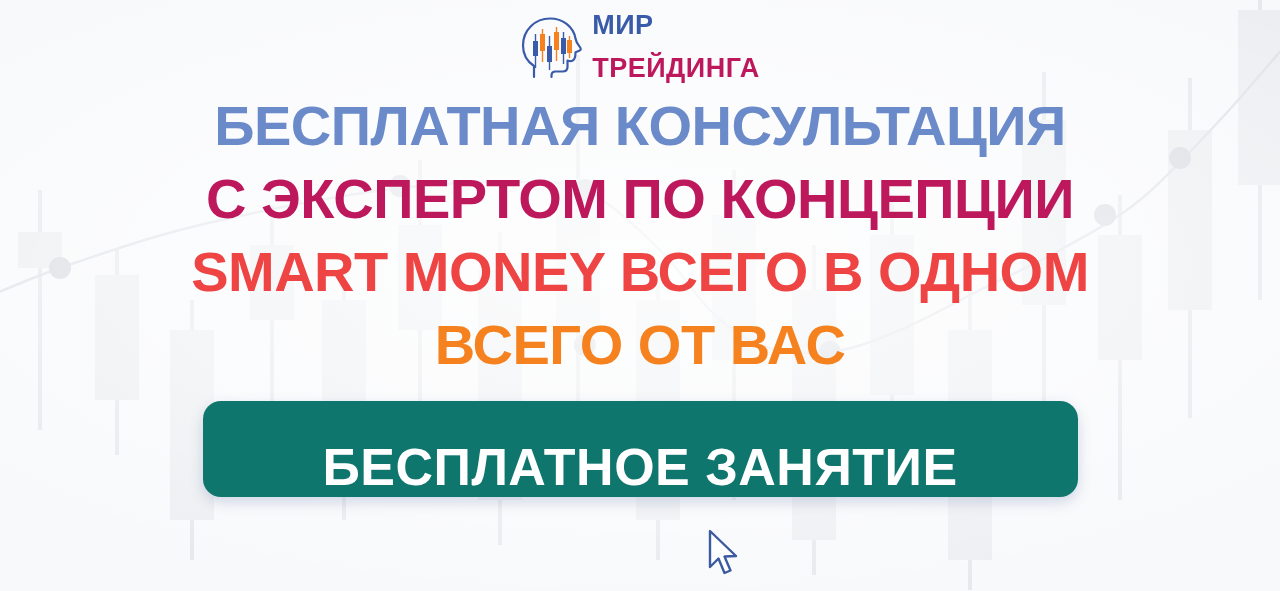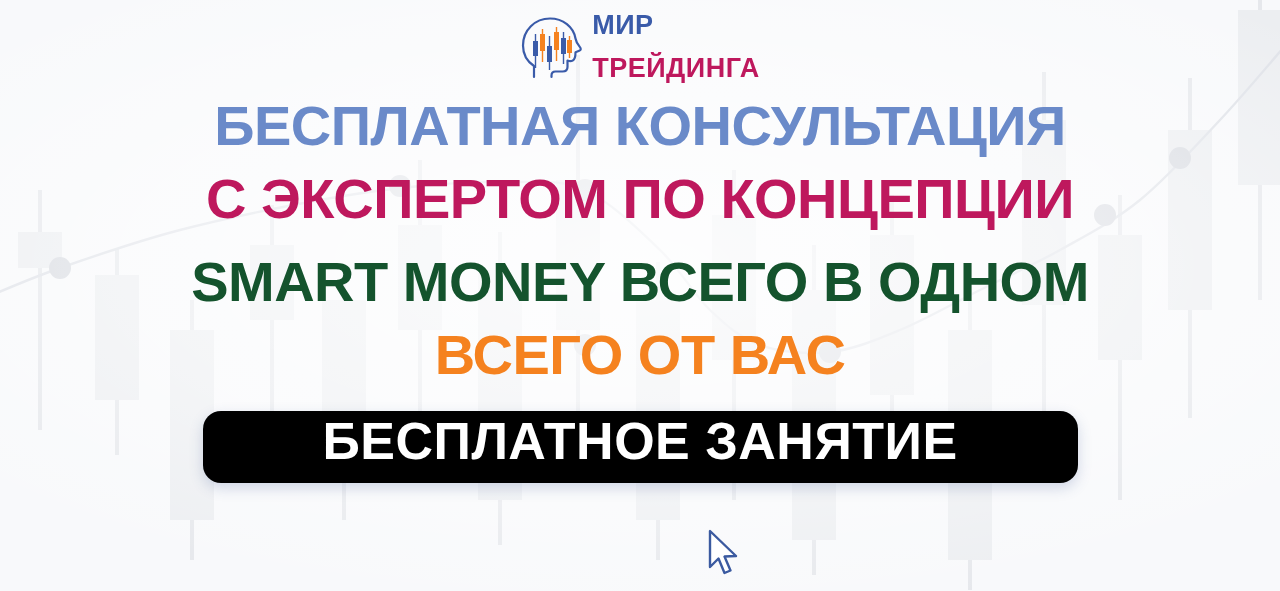--- a/index.html
+++ b/index.html
@@ -88,38 +88,38 @@
   }
   .headline .line {
     display: block;
     font-weight: 700;
     font-size: 57px;
     letter-spacing: -0.5px;
     white-space: nowrap;
   }
   .headline .line.l1 { color: #6a8ac9; font-size: 56px; }
   .headline .line.l2 { color: #be185d; font-size: 56px; margin-top: 17px; }
-  .headline .line.l3 { color: #14532d; font-size: 56px; margin-top: 27px; }
+  .headline .line.l3 { color: #ef4444; font-size: 56px; margin-top: 17px; }
   .headline .line.l4 { color: #f5821f; font-size: 56px; margin-top: 17px; }
 
   
   .cta-wrap {
     margin-top: 28px;
     display: flex;
     justify-content: center;
     width: 100%;
   }
   .cta-button {
     width: 875px;
-    height: 72px;
+    height: 96px;
     border-radius: 18px;
-    background: #000000;
+    background: #0f766e;
     border: none;
     display: flex;
-    align-items: flex-start;
+    align-items: flex-end;
     justify-content: center;
     box-shadow: 0 5px 14px rgba(60,85,150,0.22);
     cursor: pointer;
     padding: 0;
   }
   .cta-label {
     color: #ffffff;
     font-weight: 700;
     font-size: 52px;
     letter-spacing: 0.5px;

